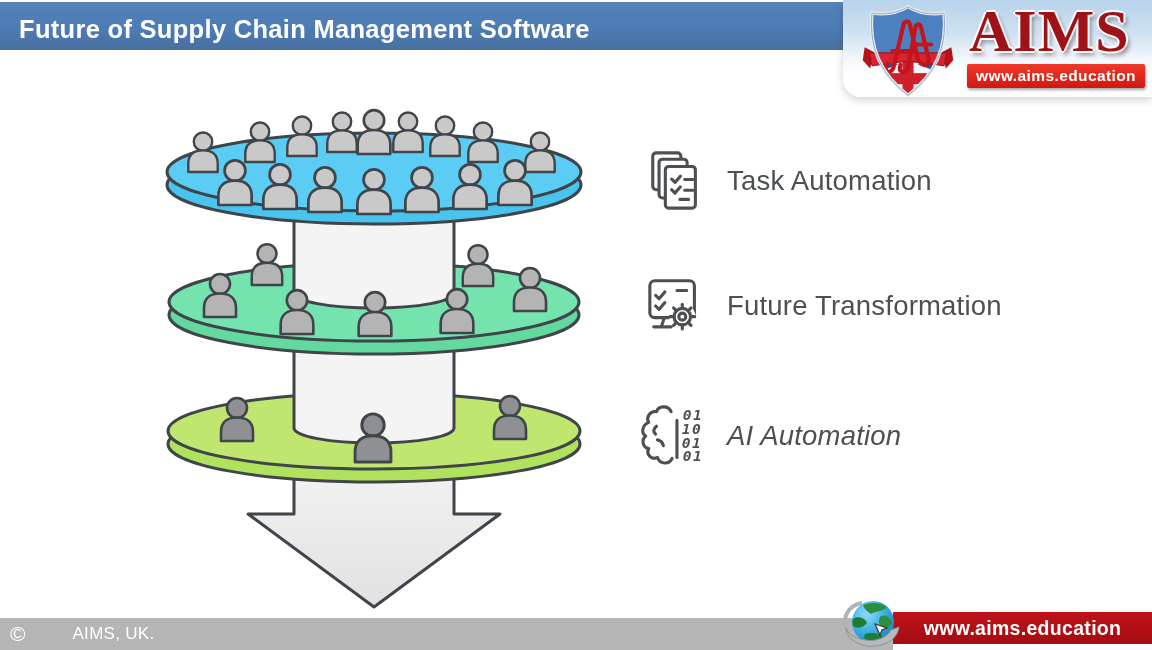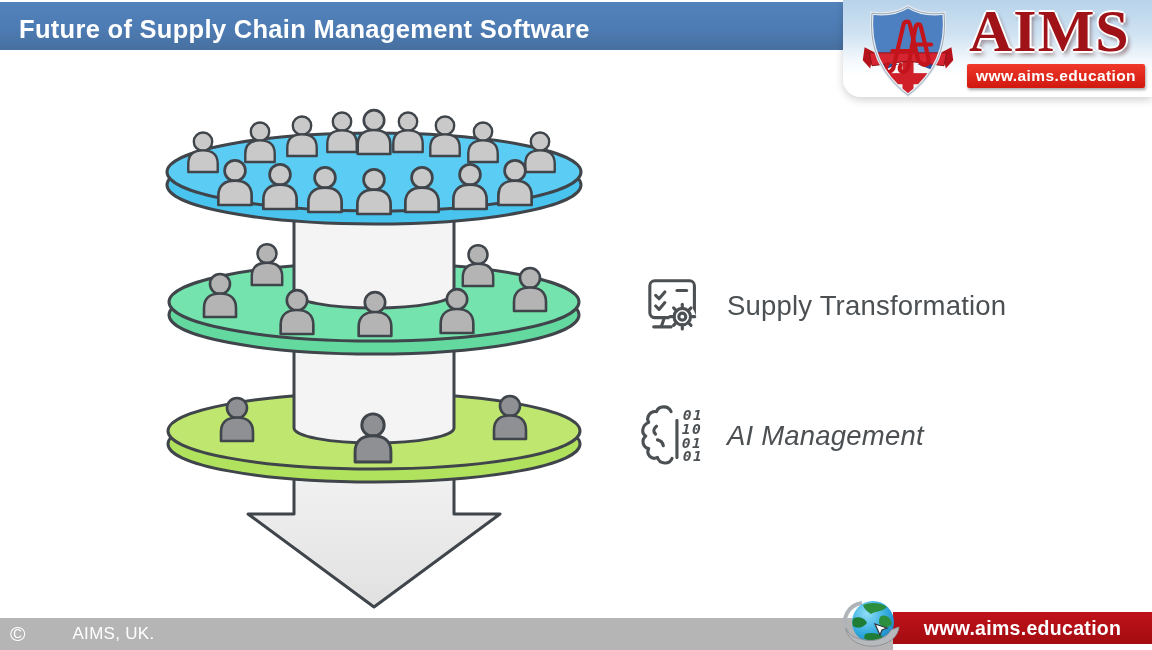--- a/index.html
+++ b/index.html
@@ -142,20 +142,33 @@
       <use href="#prs" transform="translate(235,205) scale(1.04)"></use>
       <use href="#prs" transform="translate(280,209) scale(1.04)"></use>
       <use href="#prs" transform="translate(325,212) scale(1.04)"></use>
       <use href="#prs" transform="translate(374,214) scale(1.04)"></use>
       <use href="#prs" transform="translate(422,212) scale(1.04)"></use>
       <use href="#prs" transform="translate(470,209) scale(1.04)"></use>
       <use href="#prs" transform="translate(515,205) scale(1.04)"></use>
     </g>
   </svg>
 
+  <div class="feature" id="feature-1">
+    <svg class="fico" width="62" height="64" viewBox="0 0 64 64">
+      <rect class="icf" x="8" y="3" width="29" height="38" rx="3.5"></rect>
+      <rect class="icf" x="14.5" y="9.5" width="29" height="40" rx="3.5"></rect>
+      <rect class="icf" x="21" y="17" width="31" height="43" rx="3.5"></rect>
+      <path class="ic" d="M 27.5 30 l 3.5 3.5 l 5.5 -6.5"></path>
+      <path class="ic" d="M 41 30.5 H 49.5"></path>
+      <path class="ic" d="M 27.5 41 l 3.5 3.5 l 5.5 -6.5"></path>
+      <path class="ic" d="M 41 41.5 H 49.5"></path>
+      <path class="ic" d="M 36 51 H 45"></path>
+    </svg>
+    <div class="feature-label">Task Automation</div>
+  </div>
 
   <div class="feature" id="feature-2">
     <svg class="fico" width="62" height="64" viewBox="0 0 64 64">
       <rect class="icf" x="5" y="6" width="46" height="38" rx="5"></rect>
       <path class="ic" d="M 20 44 L 17 53"></path>
       <path class="ic" d="M 9 53.5 H 27"></path>
       <path class="ic" d="M 11 21 l 3.5 3.5 l 6 -7"></path>
       <path class="ic" d="M 33 16 H 43"></path>
       <path class="ic" d="M 11 32 l 3.5 3.5 l 6 -7"></path>
       <circle cx="38.5" cy="43" r="13.5" fill="#ffffff"></circle>
@@ -165,35 +178,35 @@
         <path d="M 47 43 L 51.3 43"></path>
           <path d="M 44.5 49 L 47.5 52"></path>
         <path d="M 38.5 51.5 L 38.5 55.8"></path>
           <path d="M 32.5 49 L 29.5 52"></path>
         <path d="M 30 43 L 25.7 43"></path>
           <path d="M 32.5 37 L 29.5 34"></path>
         <path d="M 38.5 34.5 L 38.5 30.2"></path>
           <path d="M 44.5 37 L 47.5 34"></path>
       </g>
     </svg>
-    <div class="feature-label">Supply Transformation</div>
+    <div class="feature-label">Future Transformation</div>
   </div>
 
   <div class="feature" id="feature-3">
     <svg class="fico" width="74" height="74" viewBox="0 0 76 76">
       <path class="ic" d="M 34 13 C 31 6 21 7 19 13 C 12 12 8 19 11 24 C 4 27 3 35 8 38 C 3 42 5 50 11 51 C 8 57 14 63 20 60 C 22 67 32 68 35 61"></path>
       <path class="ic" d="M 19 28 q -5 4 -1 8"></path>
       <path class="ic" d="M 20 42 q 5 1 6 6"></path>
       <path class="ic" d="M 40 22 V 60"></path>
       <text class="bin" x="46" y="22">01</text>
       <text class="bin" x="45" y="36">10</text>
       <text class="bin" x="45" y="50">01</text>
       <text class="bin" x="46" y="64">01</text>
     </svg>
-    <div class="feature-label">AI Management</div>
+    <div class="feature-label">AI Automation</div>
   </div>
 
   <div class="header-bar">
     <div class="header-title">Future of Supply Chain Management Software</div>
   </div>
 
   <div class="logo-panel">
     <svg class="crest" viewBox="0 0 100 104">
       <defs>
         <clipPath id="shieldClip">

